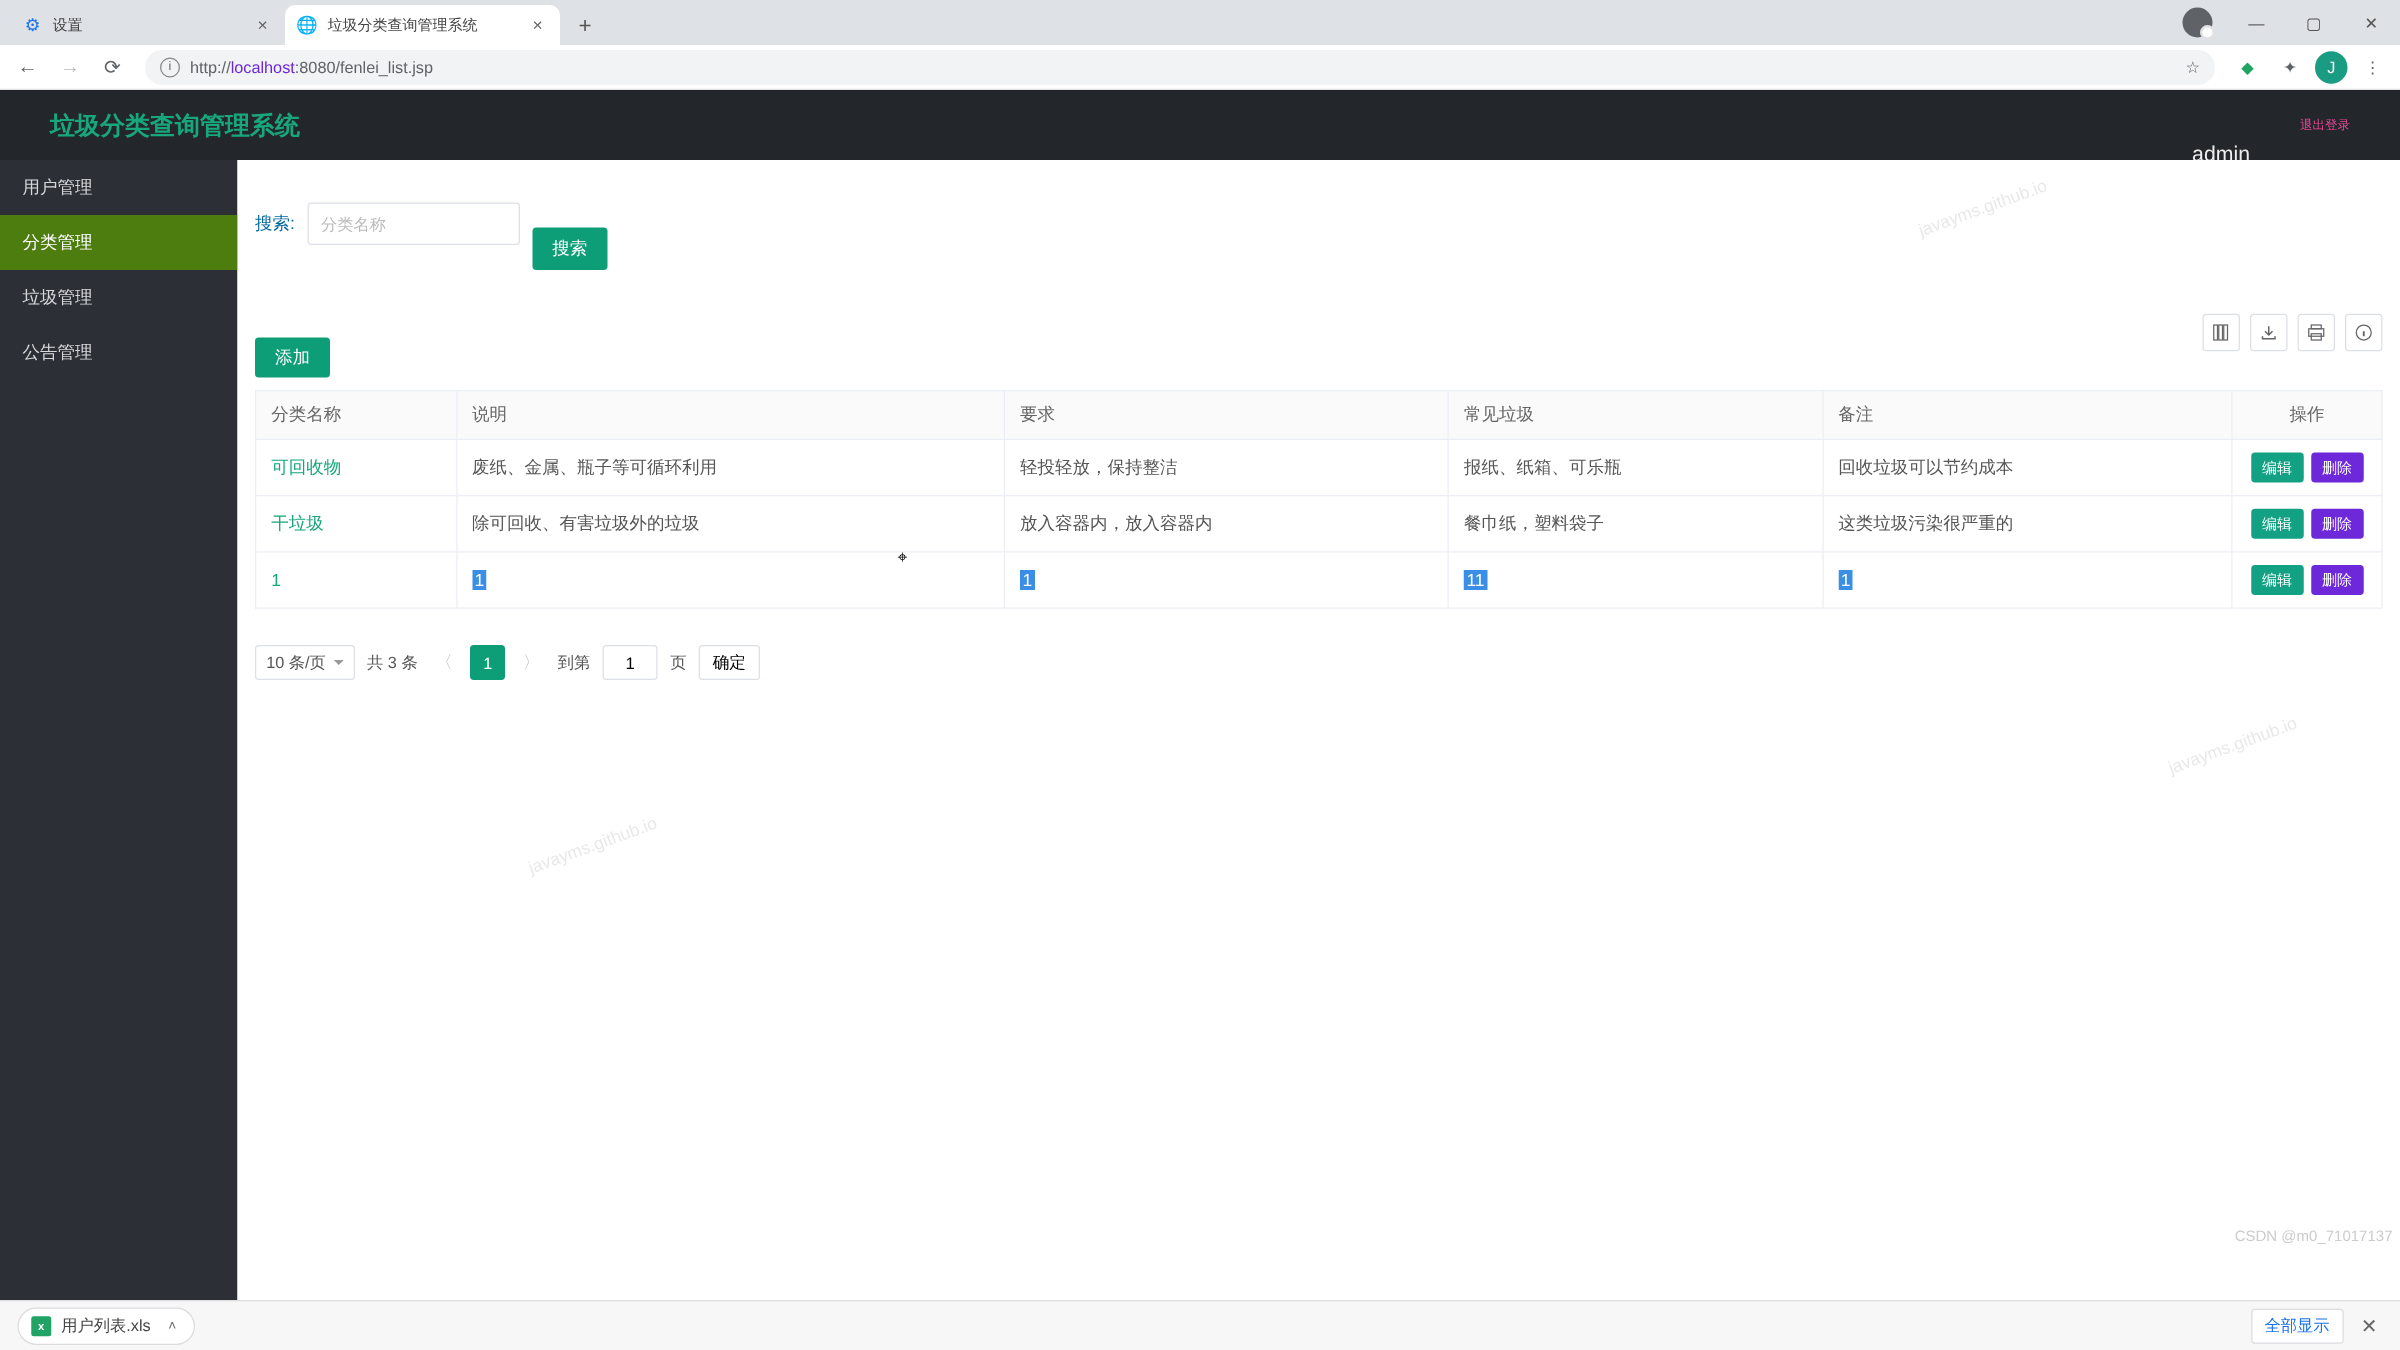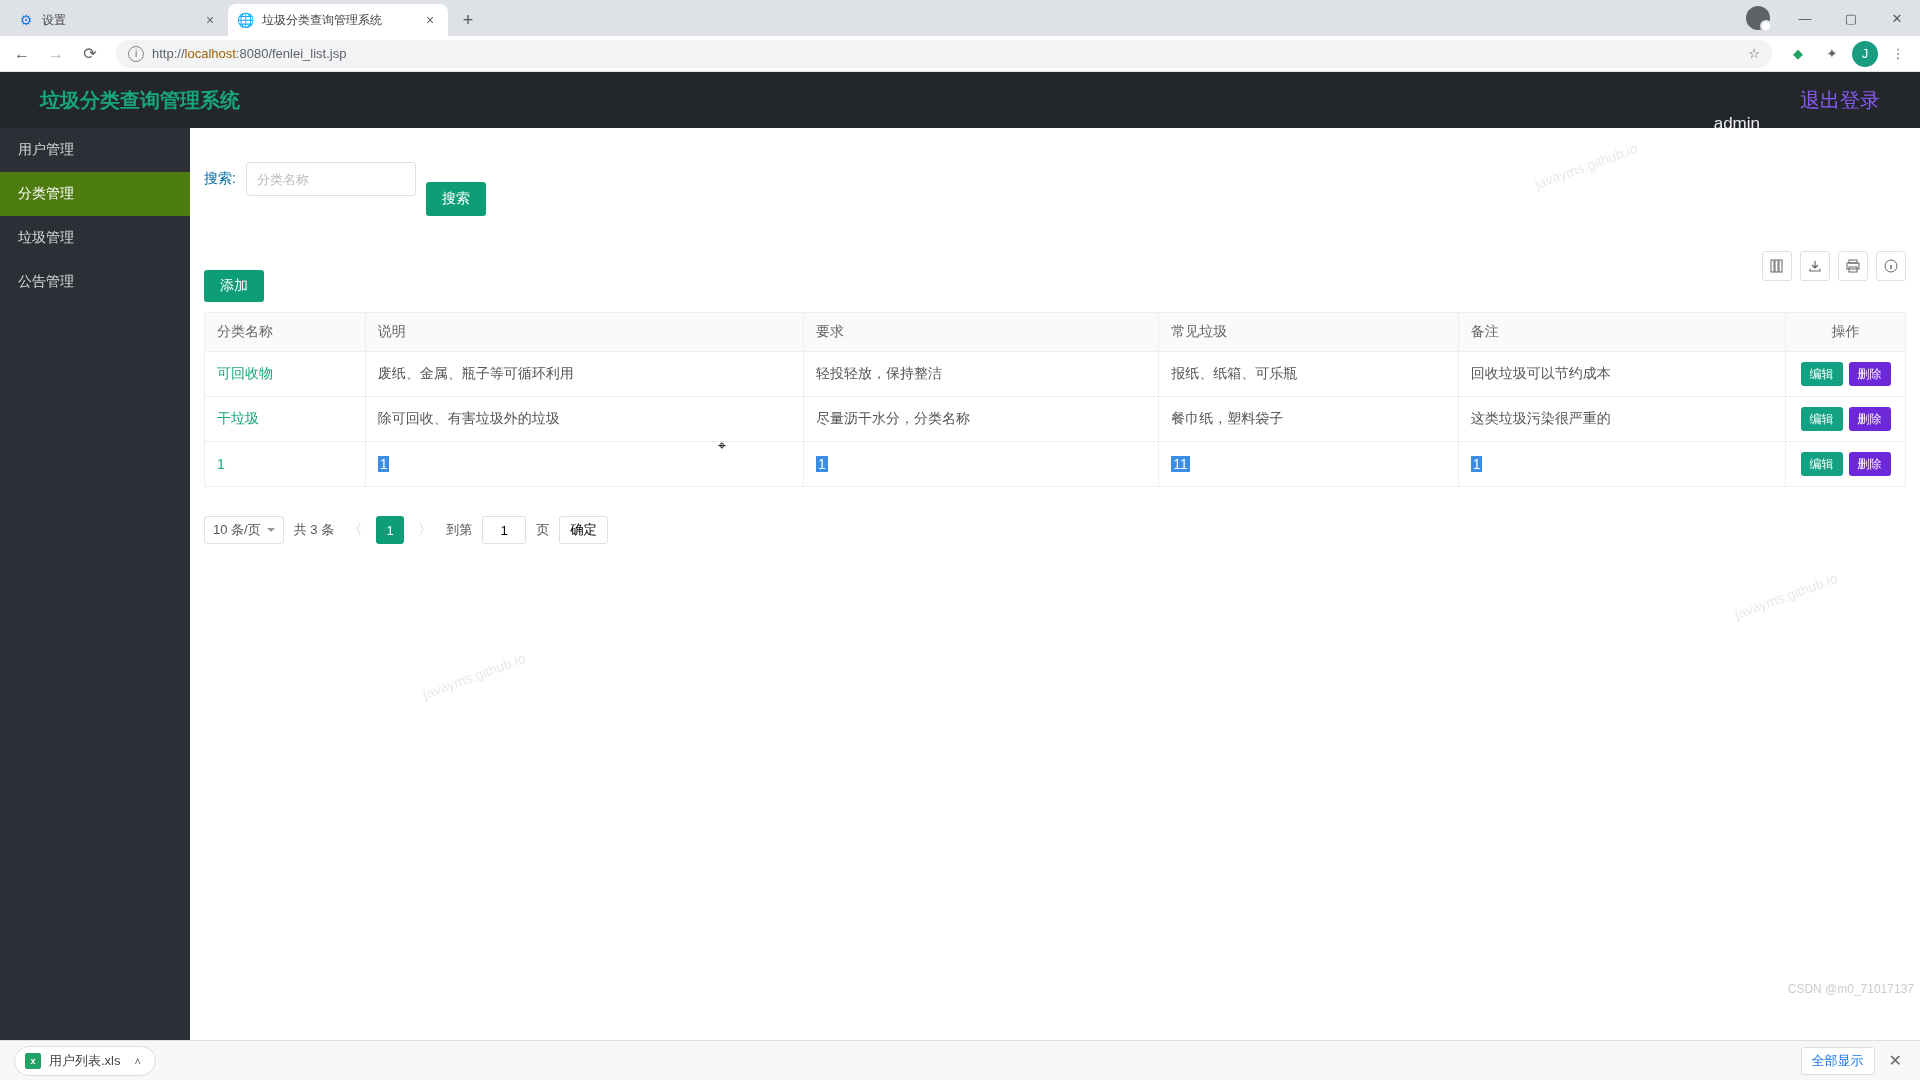--- a/index.html
+++ b/index.html
@@ -14,31 +14,31 @@
 .new-tab{width:28px;height:28px;display:flex;align-items:center;justify-content:center;color:#555;font-size:18px;cursor:pointer;margin-left:6px;margin-bottom:2px;}
 .win-controls{margin-left:auto;display:flex;align-items:center;height:36px;}
 .win-controls div{width:46px;height:36px;display:flex;align-items:center;justify-content:center;color:#555;cursor:pointer;}
 .win-controls .acct{width:24px;height:24px;border-radius:50%;background:#5f6368;margin-right:12px;position:relative;}
 .win-controls .acct::after{content:"";position:absolute;right:-2px;bottom:-2px;width:8px;height:8px;border-radius:50%;background:#fff;border:2px solid #dee1e6;}
 .addr-bar{height:36px;background:#fff;border-bottom:1px solid #e0e0e0;display:flex;align-items:center;padding:0 8px;gap:6px;}
 .nav-btn{width:28px;height:28px;border-radius:50%;display:flex;align-items:center;justify-content:center;color:#5f6368;font-size:16px;cursor:pointer;}
 .nav-btn.disabled{color:#bbb;}
 .omnibox{flex:1;height:28px;background:#f1f3f4;border-radius:14px;display:flex;align-items:center;padding:0 12px;gap:8px;font-size:13px;color:#202124;margin:0 6px;}
 .omnibox .info{width:16px;height:16px;border:1px solid #888;border-radius:50%;display:flex;align-items:center;justify-content:center;font-size:10px;color:#666;}
-.omnibox .url .host{color:#a16207;}
+.omnibox .url .host{color:#6d28d9;}
 .omnibox .url .path{color:#5f6368;}
 .omnibox .star{margin-left:auto;color:#5f6368;}
 .ext-btn{width:28px;height:28px;display:flex;align-items:center;justify-content:center;color:#5f6368;cursor:pointer;}
 .avatar{width:26px;height:26px;border-radius:50%;background:#1a9c82;color:#fff;display:flex;align-items:center;justify-content:center;font-size:13px;font-weight:500;}
 .app{flex:1;display:flex;flex-direction:column;min-height:0;}
 .app-header{height:56px;background:#23262b;color:#fff;display:flex;align-items:center;padding:0 40px 0 40px;}
 .app-title{color:#18a77c;font-size:20px;font-weight:600;}
 .app-header .sp{flex:1;}
 .app-header .user{color:#eee;font-size:17px;margin-right:40px;margin-top:48px;}
-.app-header .logout{color:#8b5cf6;font-size:20px;cursor:pointer;}
+.app-header .logout{color:#ec4899;font-size:10px;cursor:pointer;}
 .app-body{flex:1;display:flex;min-height:0;}
 .sidebar{width:190px;background:#2c3036;display:flex;flex-direction:column;padding-top:0;}
 .sidebar .item{height:44px;display:flex;align-items:center;padding-left:18px;color:#d6d8da;font-size:14px;cursor:pointer;}
 .sidebar .item.active{background:#4d7c0f;color:#fff;}
 .content{flex:1;background:#fff;padding:14px;display:flex;flex-direction:column;overflow:auto;}
 .search-row{display:flex;align-items:center;gap:10px;margin-bottom:14px;}
 .search-row .lbl{font-size:14px;color:#0369a1;}
 .search-row input{height:34px;width:170px;border:1px solid #dcdfe6;border-radius:3px;padding:0 10px;font-size:13px;color:#555;}
 .search-row input::placeholder{color:#bbb;}
 .btn{display:inline-flex;align-items:center;justify-content:center;height:34px;padding:0 16px;border-radius:3px;font-size:14px;cursor:pointer;border:none;margin-top:40px;}
@@ -188,21 +188,21 @@
                 <td><span class="link">可回收物</span></td>
                 <td>废纸、金属、瓶子等可循环利用</td>
                 <td>轻投轻放，保持整洁</td>
                 <td>报纸、纸箱、可乐瓶</td>
                 <td>回收垃圾可以节约成本</td>
                 <td class="ops"><button class="btn-sm btn-edit">编辑</button><button class="btn-sm btn-del" style="margin-left: 6px;">删除</button></td>
               </tr>
               <tr>
                 <td><span class="link">干垃圾</span></td>
                 <td>除可回收、有害垃圾外的垃圾</td>
-                <td>尽量沥干水分，分类名称</td>
+                <td>放入容器内，放入容器内</td>
                 <td>餐巾纸，塑料袋子</td>
                 <td>这类垃圾污染很严重的</td>
                 <td class="ops"><button class="btn-sm btn-edit">编辑</button><button class="btn-sm btn-del" style="margin-left: 6px;">删除</button></td>
               </tr>
               <tr>
                 <td><span class="link">1</span></td>
                 <td><span class="hl">1</span></td>
                 <td><span class="hl">1</span></td>
                 <td><span class="hl">11</span></td>
                 <td><span class="hl">1</span></td>

